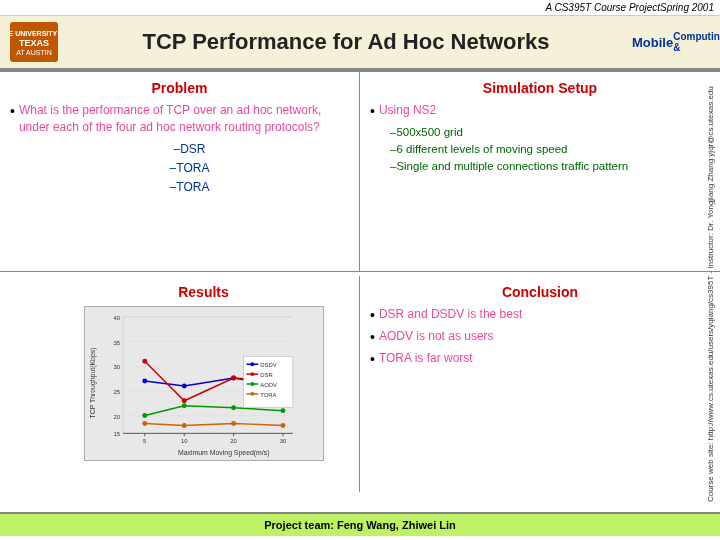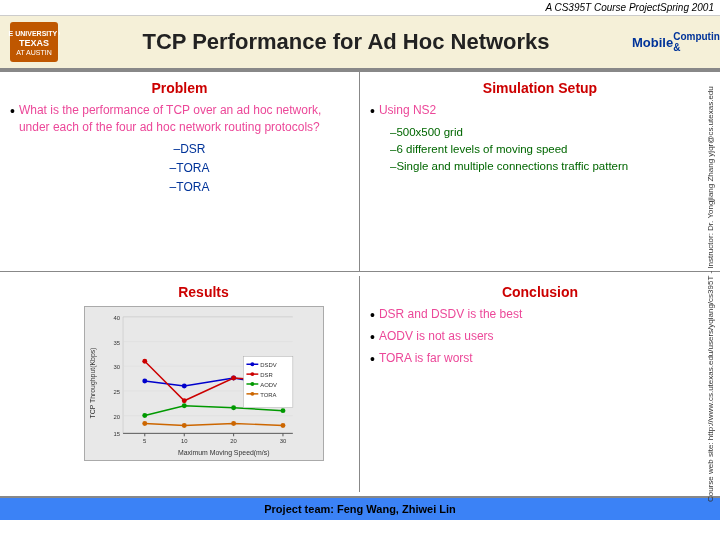--- a/index.html
+++ b/index.html
@@ -69,22 +69,23 @@
       font-weight: normal;
       color: #003399;
       padding-left: 32px;
     }
 
     
     #footer {
       text-align: center;
       padding: 4px;
       font-size: 11px;
-      background: #3b82f6;
+      background: #bef264;
       border-top: 1px solid #ccc;
+      margin-top: 16px;
     }
 
     .section-title {
       font-size: 14px;
       font-weight: bold;
       color: #cc0000;
       margin-bottom: 6px;
       text-align: center;
     }
     .bullet-item {

